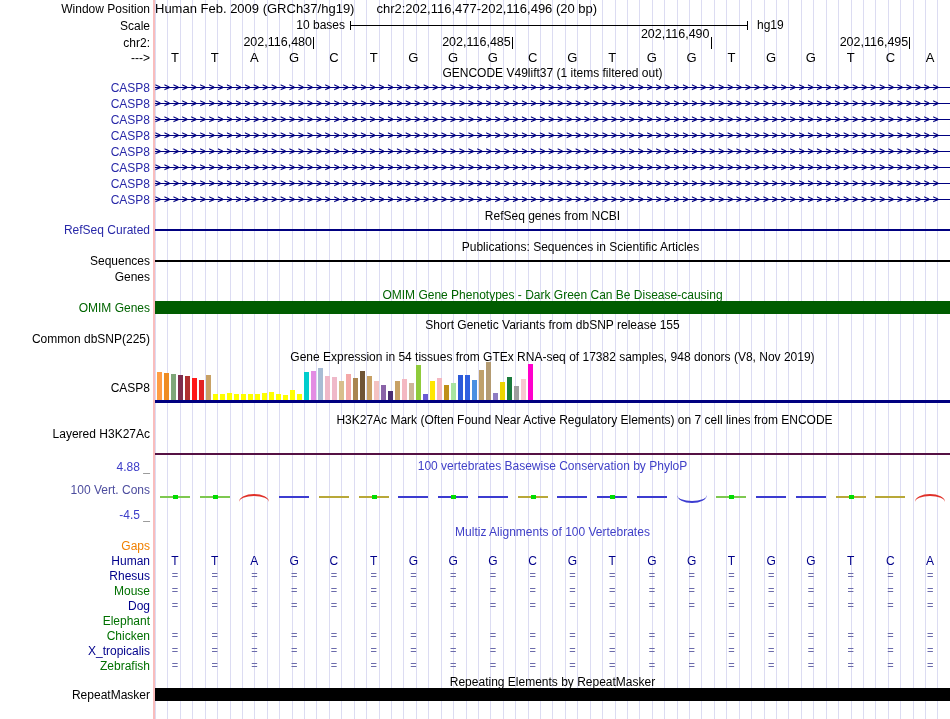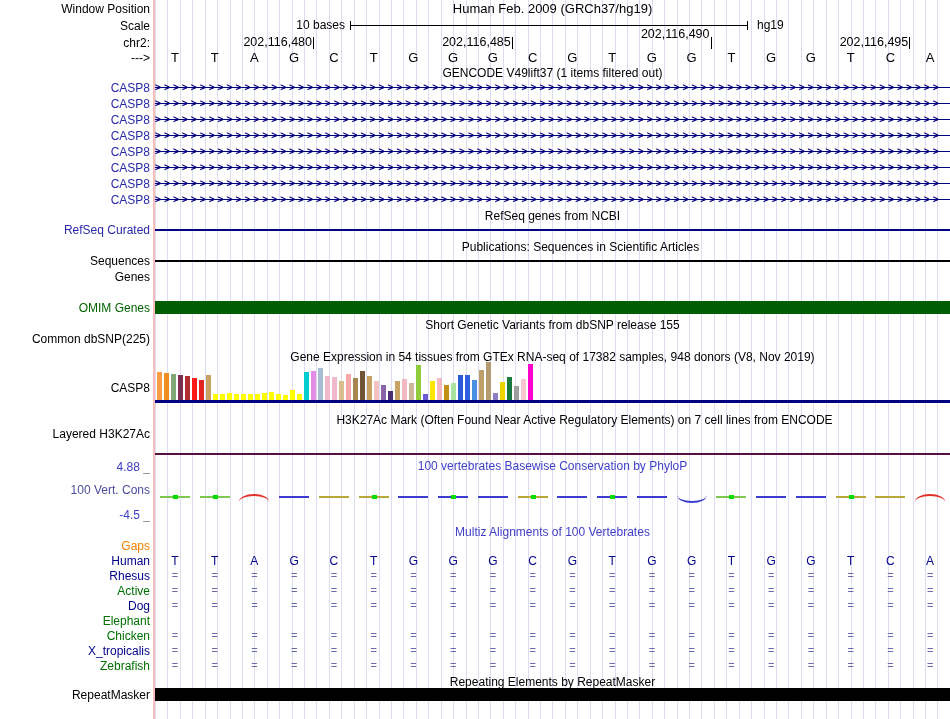--- a/index.html
+++ b/index.html
@@ -8,32 +8,33 @@
   .grid{position:absolute;left:155px;top:0;width:795px;height:719px;
         background:repeating-linear-gradient(90deg,#dcdcf2 0 1px,transparent 1px 12.42px);}
   .redline{position:absolute;left:153px;top:0;width:2px;height:719px;background:#f9bdbd;}
   .lbl{position:absolute;left:0;width:150px;text-align:right;white-space:nowrap;font-size:12px;}
   .ttl{position:absolute;left:155px;width:795px;text-align:center;white-space:nowrap;font-size:12px;}
   .hline{position:absolute;left:155px;width:795px;}
   .navy{color:#2828a8;}
   .blue-ttl{color:#4040c8;}
   .green-ttl{color:#006400;}
   .tick-grey{color:#8a8a8a;}
-  .hdr{position:absolute;left:155px;top:1px;width:795px;display:flex;justify-content:center;gap:22px;font-size:13px;}
+  .hdr{position:absolute;left:155px;top:1px;width:795px;display:flex;justify-content:flex-start;gap:22px;font-size:13px;}
 </style>
 </head>
 <body>
 
 <div class="browser">
 
   <div class="grid"></div>
   <div class="redline"></div>
 
   <div class="hdr">
     <span>Human Feb. 2009 (GRCh37/hg19)</span>
+    <span>chr2:202,116,477-202,116,496 (20 bp)</span>
   </div>
 
   <div class="lbl" style="top:2px;">Window Position</div>
   <div class="lbl" style="top:19px;">Scale</div>
   <div class="lbl" style="top:36px;">chr2:</div>
   <div class="lbl" style="top:51px;">---&gt;</div>
 
   <div style="position:absolute;left:240px;top:18px;width:105px;text-align:right;">10 bases</div>
   <div style="position:absolute;left:350px;top:25px;width:398px;height:1px;background:#000;"></div>
   <div style="position:absolute;left:350px;top:21px;width:1px;height:9px;background:#000;"></div>
@@ -48,20 +49,21 @@
 
   <div class="ttl" style="top:209px;">RefSeq genes from NCBI</div>
   <div class="lbl navy" style="top:223px;">RefSeq Curated</div>
   <div class="hline" style="top:229px;height:2px;background:#000080;"></div>
 
   <div class="ttl" style="top:240px;margin-left:28px;">Publications: Sequences in Scientific Articles</div>
   <div class="lbl" style="top:254px;">Sequences</div>
   <div class="hline" style="top:260px;height:2px;background:#000;"></div>
   <div class="lbl" style="top:270px;">Genes</div>
 
+  <div class="ttl green-ttl" style="top:288px;">OMIM Gene Phenotypes - Dark Green Can Be Disease-causing</div>
   <div class="lbl green-ttl" style="top:301px;">OMIM Genes</div>
   <div class="hline" style="top:301px;height:13px;background:#005c00;"></div>
 
   <div class="ttl" style="top:318px;">Short Genetic Variants from dbSNP release 155</div>
   <div class="lbl" style="top:332px;">Common dbSNP(225)</div>
 
   <div class="ttl" style="top:350px;">Gene Expression in 54 tissues from GTEx RNA-seq of 17382 samples, 948 donors (V8, Nov 2019)</div>
   <div class="lbl" style="top:381px;">CASP8</div>
   <div id="gtexBars" style="position:absolute;left:155px;top:362px;width:795px;height:38px;">
       <div style="position: absolute; left: 2px; bottom: 0px; width: 5px; height: 28px; background: rgb(255, 157, 69);"></div>
@@ -204,21 +206,21 @@
       <div style="position: absolute; left: 562.375px; top: 569px; width: 20px; text-align: center; color: rgb(107, 107, 171); font-size: 11px;">=</div>
       <div style="position: absolute; left: 602.125px; top: 569px; width: 20px; text-align: center; color: rgb(107, 107, 171); font-size: 11px;">=</div>
       <div style="position: absolute; left: 641.875px; top: 569px; width: 20px; text-align: center; color: rgb(107, 107, 171); font-size: 11px;">=</div>
       <div style="position: absolute; left: 681.625px; top: 569px; width: 20px; text-align: center; color: rgb(107, 107, 171); font-size: 11px;">=</div>
       <div style="position: absolute; left: 721.375px; top: 569px; width: 20px; text-align: center; color: rgb(107, 107, 171); font-size: 11px;">=</div>
       <div style="position: absolute; left: 761.125px; top: 569px; width: 20px; text-align: center; color: rgb(107, 107, 171); font-size: 11px;">=</div>
       <div style="position: absolute; left: 800.875px; top: 569px; width: 20px; text-align: center; color: rgb(107, 107, 171); font-size: 11px;">=</div>
       <div style="position: absolute; left: 840.625px; top: 569px; width: 20px; text-align: center; color: rgb(107, 107, 171); font-size: 11px;">=</div>
       <div style="position: absolute; left: 880.375px; top: 569px; width: 20px; text-align: center; color: rgb(107, 107, 171); font-size: 11px;">=</div>
       <div style="position: absolute; left: 920.125px; top: 569px; width: 20px; text-align: center; color: rgb(107, 107, 171); font-size: 11px;">=</div>
-      <div style="position: absolute; left: 0px; top: 584px; width: 150px; text-align: right; color: rgb(0, 112, 0); font-size: 12px;">Active</div>
+      <div style="position: absolute; left: 0px; top: 584px; width: 150px; text-align: right; color: rgb(0, 112, 0); font-size: 12px;">Mouse</div>
       <div style="position: absolute; left: 164.875px; top: 584px; width: 20px; text-align: center; color: rgb(107, 107, 171); font-size: 11px;">=</div>
       <div style="position: absolute; left: 204.625px; top: 584px; width: 20px; text-align: center; color: rgb(107, 107, 171); font-size: 11px;">=</div>
       <div style="position: absolute; left: 244.375px; top: 584px; width: 20px; text-align: center; color: rgb(107, 107, 171); font-size: 11px;">=</div>
       <div style="position: absolute; left: 284.125px; top: 584px; width: 20px; text-align: center; color: rgb(107, 107, 171); font-size: 11px;">=</div>
       <div style="position: absolute; left: 323.875px; top: 584px; width: 20px; text-align: center; color: rgb(107, 107, 171); font-size: 11px;">=</div>
       <div style="position: absolute; left: 363.625px; top: 584px; width: 20px; text-align: center; color: rgb(107, 107, 171); font-size: 11px;">=</div>
       <div style="position: absolute; left: 403.375px; top: 584px; width: 20px; text-align: center; color: rgb(107, 107, 171); font-size: 11px;">=</div>
       <div style="position: absolute; left: 443.125px; top: 584px; width: 20px; text-align: center; color: rgb(107, 107, 171); font-size: 11px;">=</div>
       <div style="position: absolute; left: 482.875px; top: 584px; width: 20px; text-align: center; color: rgb(107, 107, 171); font-size: 11px;">=</div>
       <div style="position: absolute; left: 522.625px; top: 584px; width: 20px; text-align: center; color: rgb(107, 107, 171); font-size: 11px;">=</div>

